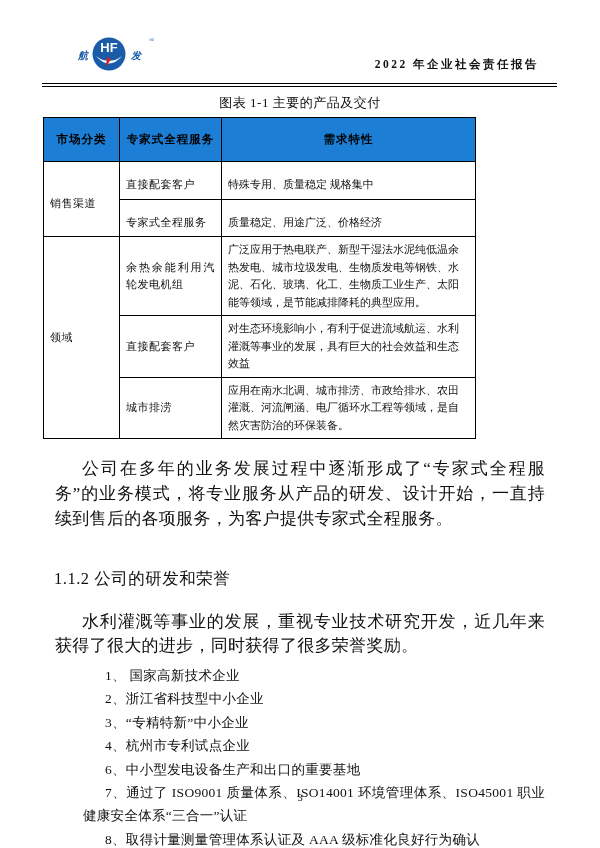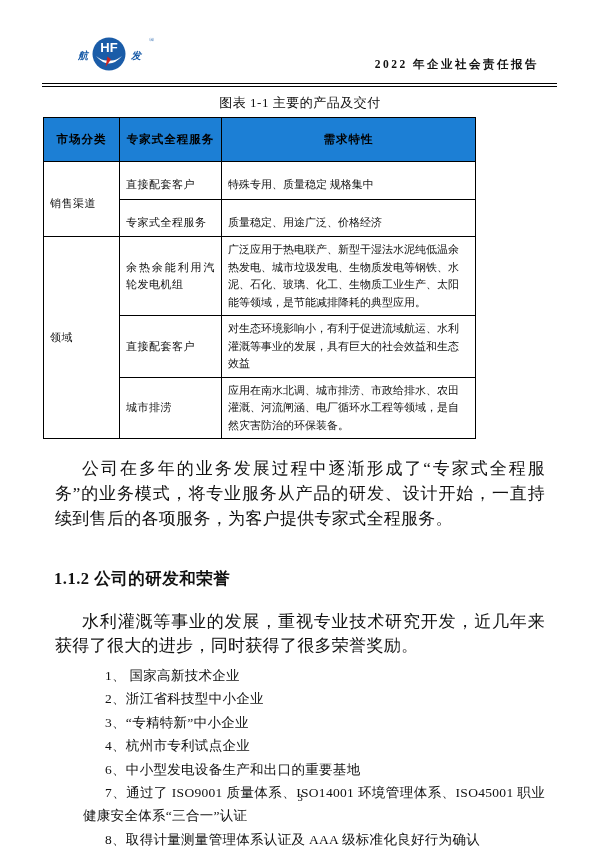--- a/index.html
+++ b/index.html
@@ -81,21 +81,21 @@
     width: 490px;
     font-size: 17px;
     line-height: 25px;
     text-indent: 27px;
     text-align: justify;
     letter-spacing: 0.3px;
   }
   .section-heading {
     margin: 37px 0 0 12px;
     font-size: 16.5px;
-    font-weight: bold;
+    font-weight: normal;
     letter-spacing: 0.5px;
   }
   .section-intro { margin-top: 20px; line-height: 23.5px; }
 
   .honors { margin-top: 7px; }
   .honor {
     margin-left: 63px;
     width: 440px;
     font-size: 13.5px;
     line-height: 23.4px;

